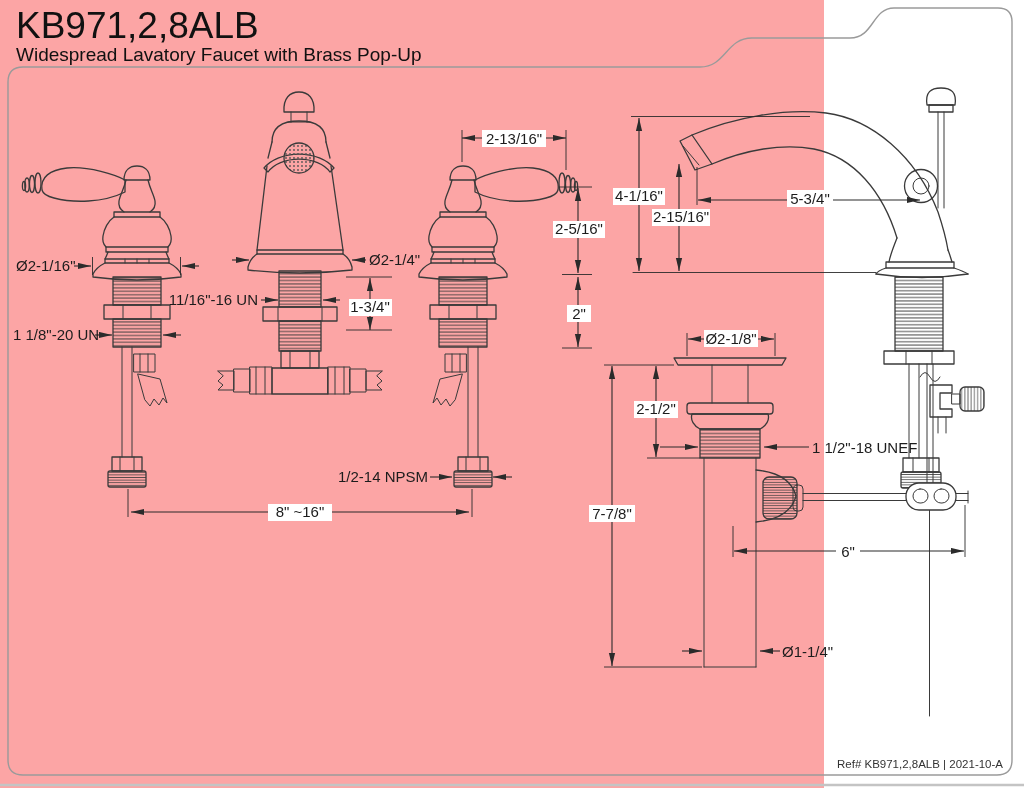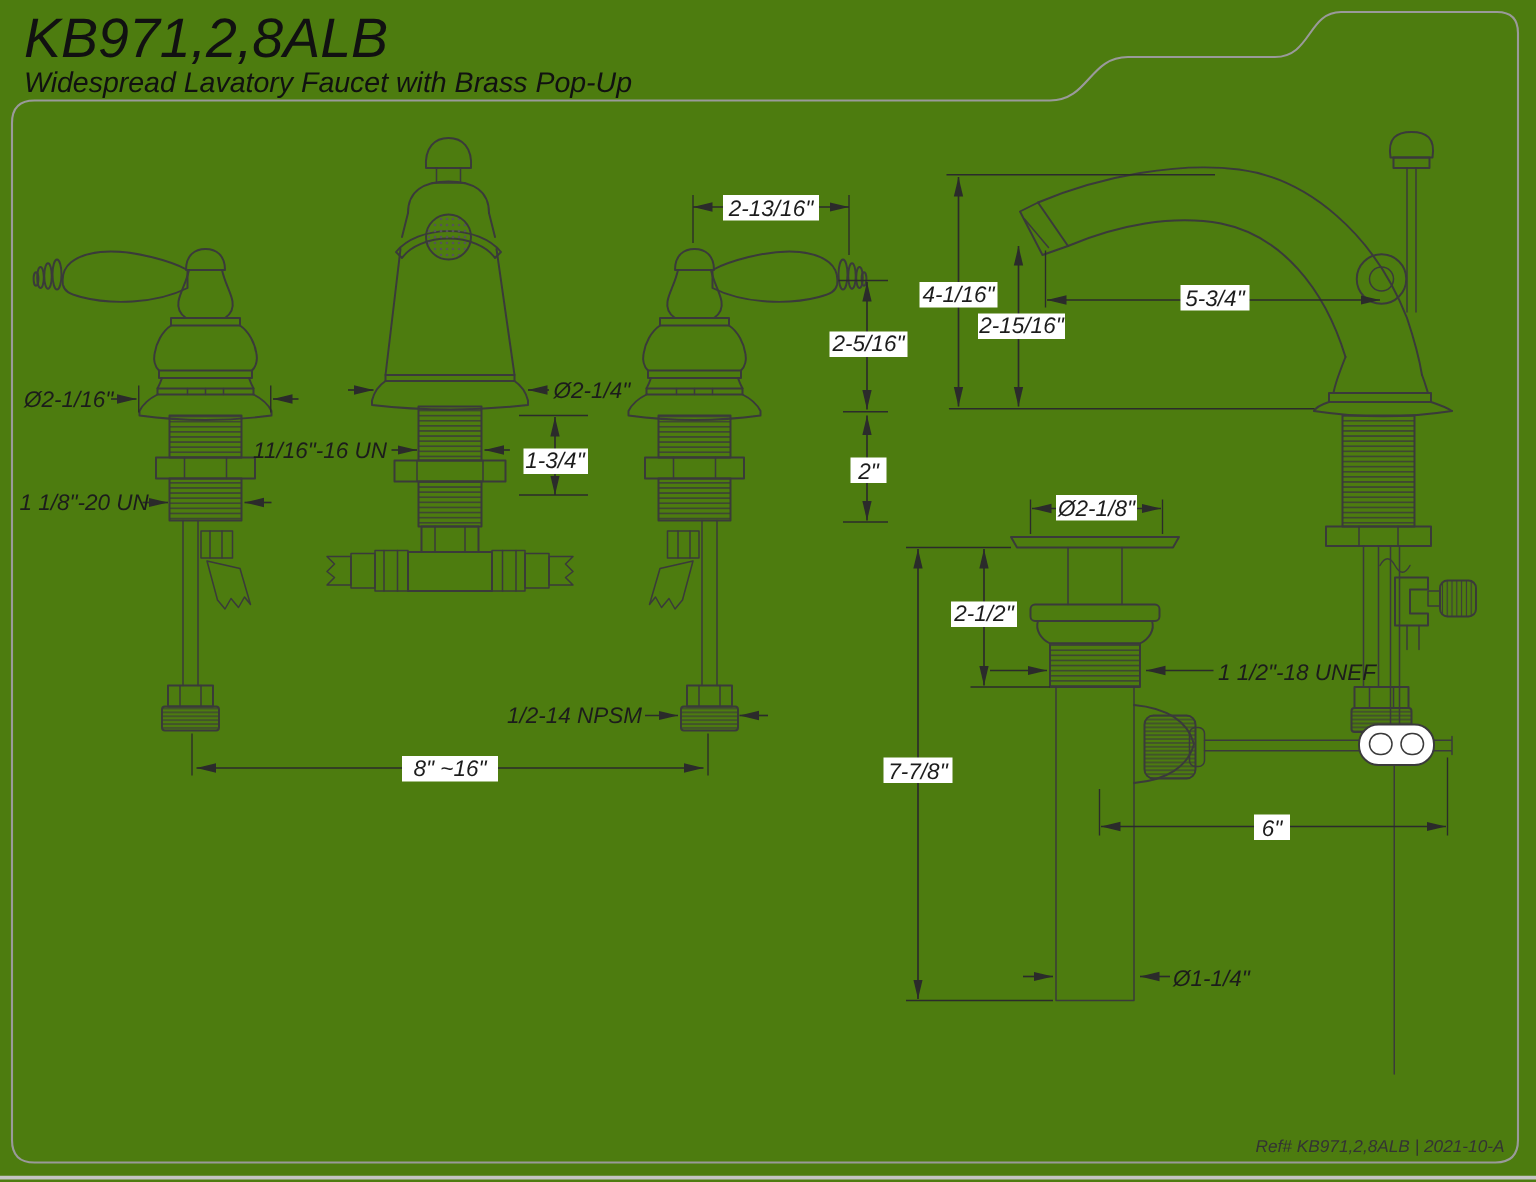--- a/index.html
+++ b/index.html
@@ -1,16 +1,16 @@
 <!DOCTYPE html>
 <html><head>
 <meta charset="utf-8">
 <style>
   html,body{margin:0;padding:0;background:#ffffff;width:1024px;height:788px;overflow:hidden;}
-  #sheet{position:relative;width:1024px;height:788px;background:#4d7c0f;font-family:"Liberation Sans",sans-serif;font-style:italic;}
+  #sheet{position:relative;width:824px;height:788px;background:#fca5a5;font-family:"Liberation Sans",sans-serif;}
   svg{display:block}
   .d{fill:none;stroke:#3a3a3a;stroke-width:1.3;stroke-linejoin:round;stroke-linecap:round}
   .d2{fill:none;stroke:#3a3a3a;stroke-width:1;stroke-linejoin:round}
   .dim{fill:none;stroke:#2b2b2b;stroke-width:1.1}
   .ext{fill:none;stroke:#2b2b2b;stroke-width:0.9}
   .lbl{font-family:"Liberation Sans",sans-serif;font-size:15px;fill:#1c1c1c}
   .ttl{font-family:"Liberation Sans",sans-serif;font-size:37px;fill:#111}
   .sub{font-family:"Liberation Sans",sans-serif;font-size:19px;fill:#111}
   .ftr{font-family:"Liberation Sans",sans-serif;font-size:11.5px;fill:#333}
   .wbg{fill:#ffffff;stroke:none}

